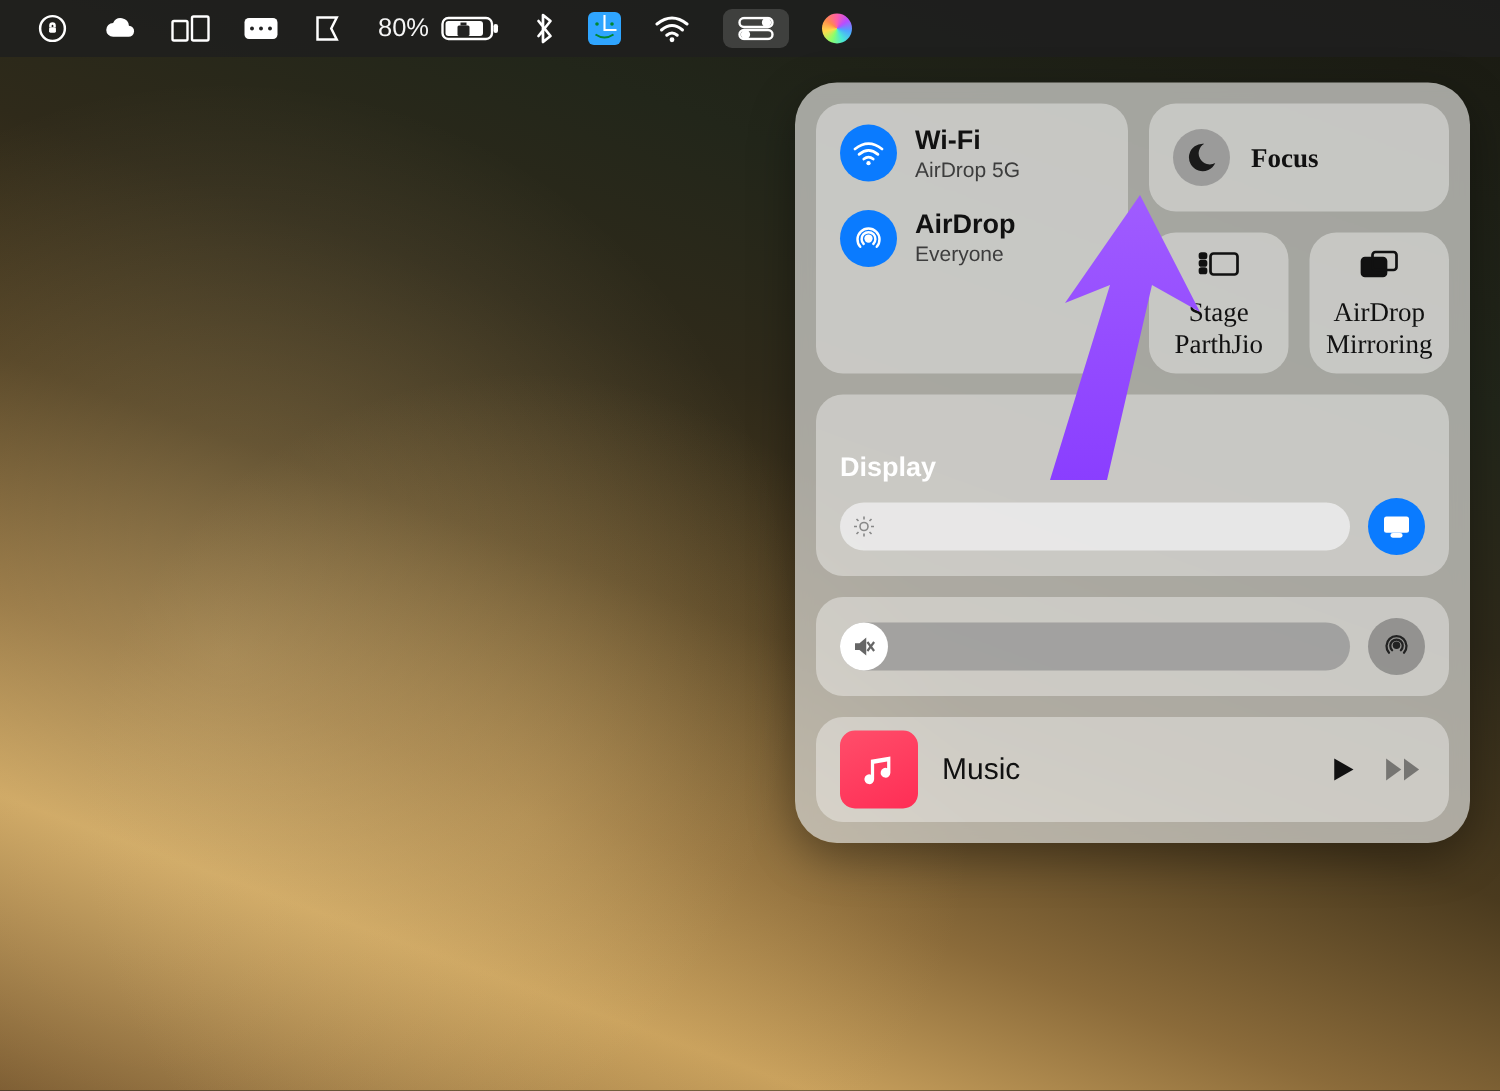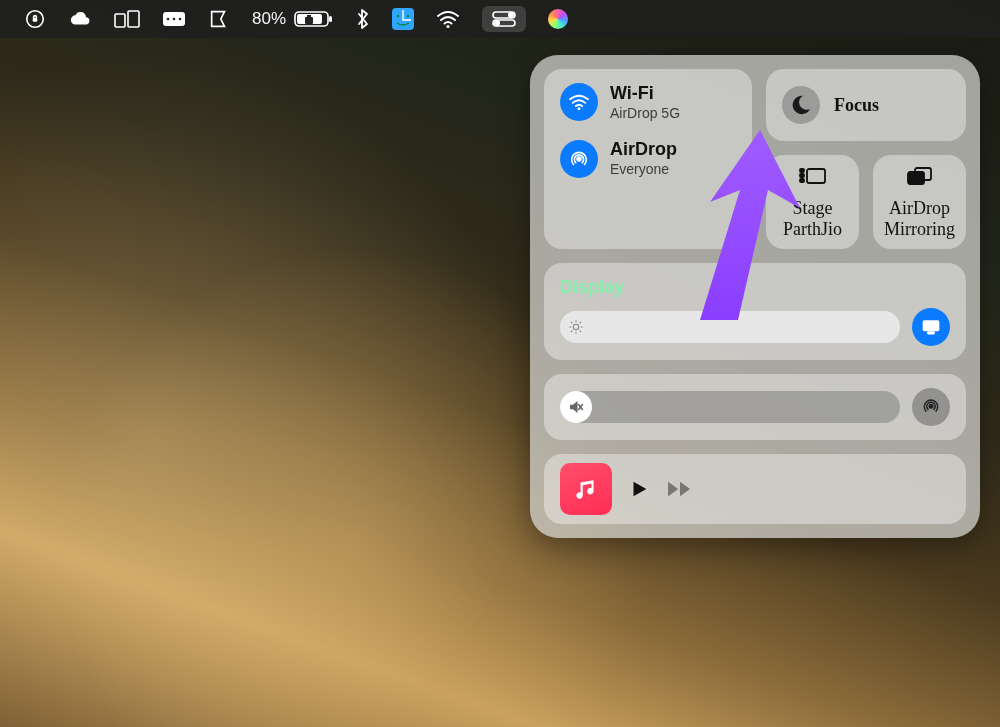--- a/index.html
+++ b/index.html
@@ -89,21 +89,21 @@
   .cc-tile {
     flex:1; background: rgba(255,255,255,.38);
     border-radius:18px;
     display:flex;flex-direction:column;align-items:center;justify-content:center;
     gap:4px; padding:10px 4px;
     font-size:18px; color:#111; cursor:pointer;
   }
   .cc-tile .tl { text-align:center; line-height:1.15; }
 
   .cc-slider-card { display:flex; flex-direction:column; gap:10px; }
-  .cc-slider-card .hdr { font-weight:600; font-size:18px; color:#86efac; }
+  .cc-slider-card .hdr { font-weight:600; font-size:18px; color:#ffffff;margin-top:24px; }
   .slider-row { display:flex; align-items:center; gap:12px; }
   .slider {
     flex:1; height:32px; border-radius:16px;
     background: rgba(130,130,130,.55);
     display:flex; align-items:center;
     position:relative; cursor:pointer;
   }
   .slider.light { background: rgba(235,235,235,.9); }
   .slider .knob-ic {
     width:32px;height:32px;border-radius:50%;
@@ -333,20 +333,21 @@
       </div>
     </div>
   </div>
 
   <div class="cc-card cc-music">
     <span class="music-art">
       <svg width="26" height="26" viewBox="0 0 24 24" fill="#fff">
           <path d="M9 18a3 3 0 1 1-2-2.83V6l12-2v10a3 3 0 1 1-2-2.83V7L9 8.5Z"></path>
         </svg>
     </span>
+    <span class="music-label">Music</span>
     <span class="media-btn">
       <svg width="22" height="22" viewBox="0 0 24 24" fill="#111">
           <path d="M6 4l14 8-14 8Z"></path>
         </svg>
     </span>
     <span class="media-btn inactive">
       <svg width="28" height="22" viewBox="0 0 30 24" fill="#111">
           <path d="M2 4l11 8-11 8Z"></path>
           <path d="M15 4l11 8-11 8Z"></path>
         </svg>

